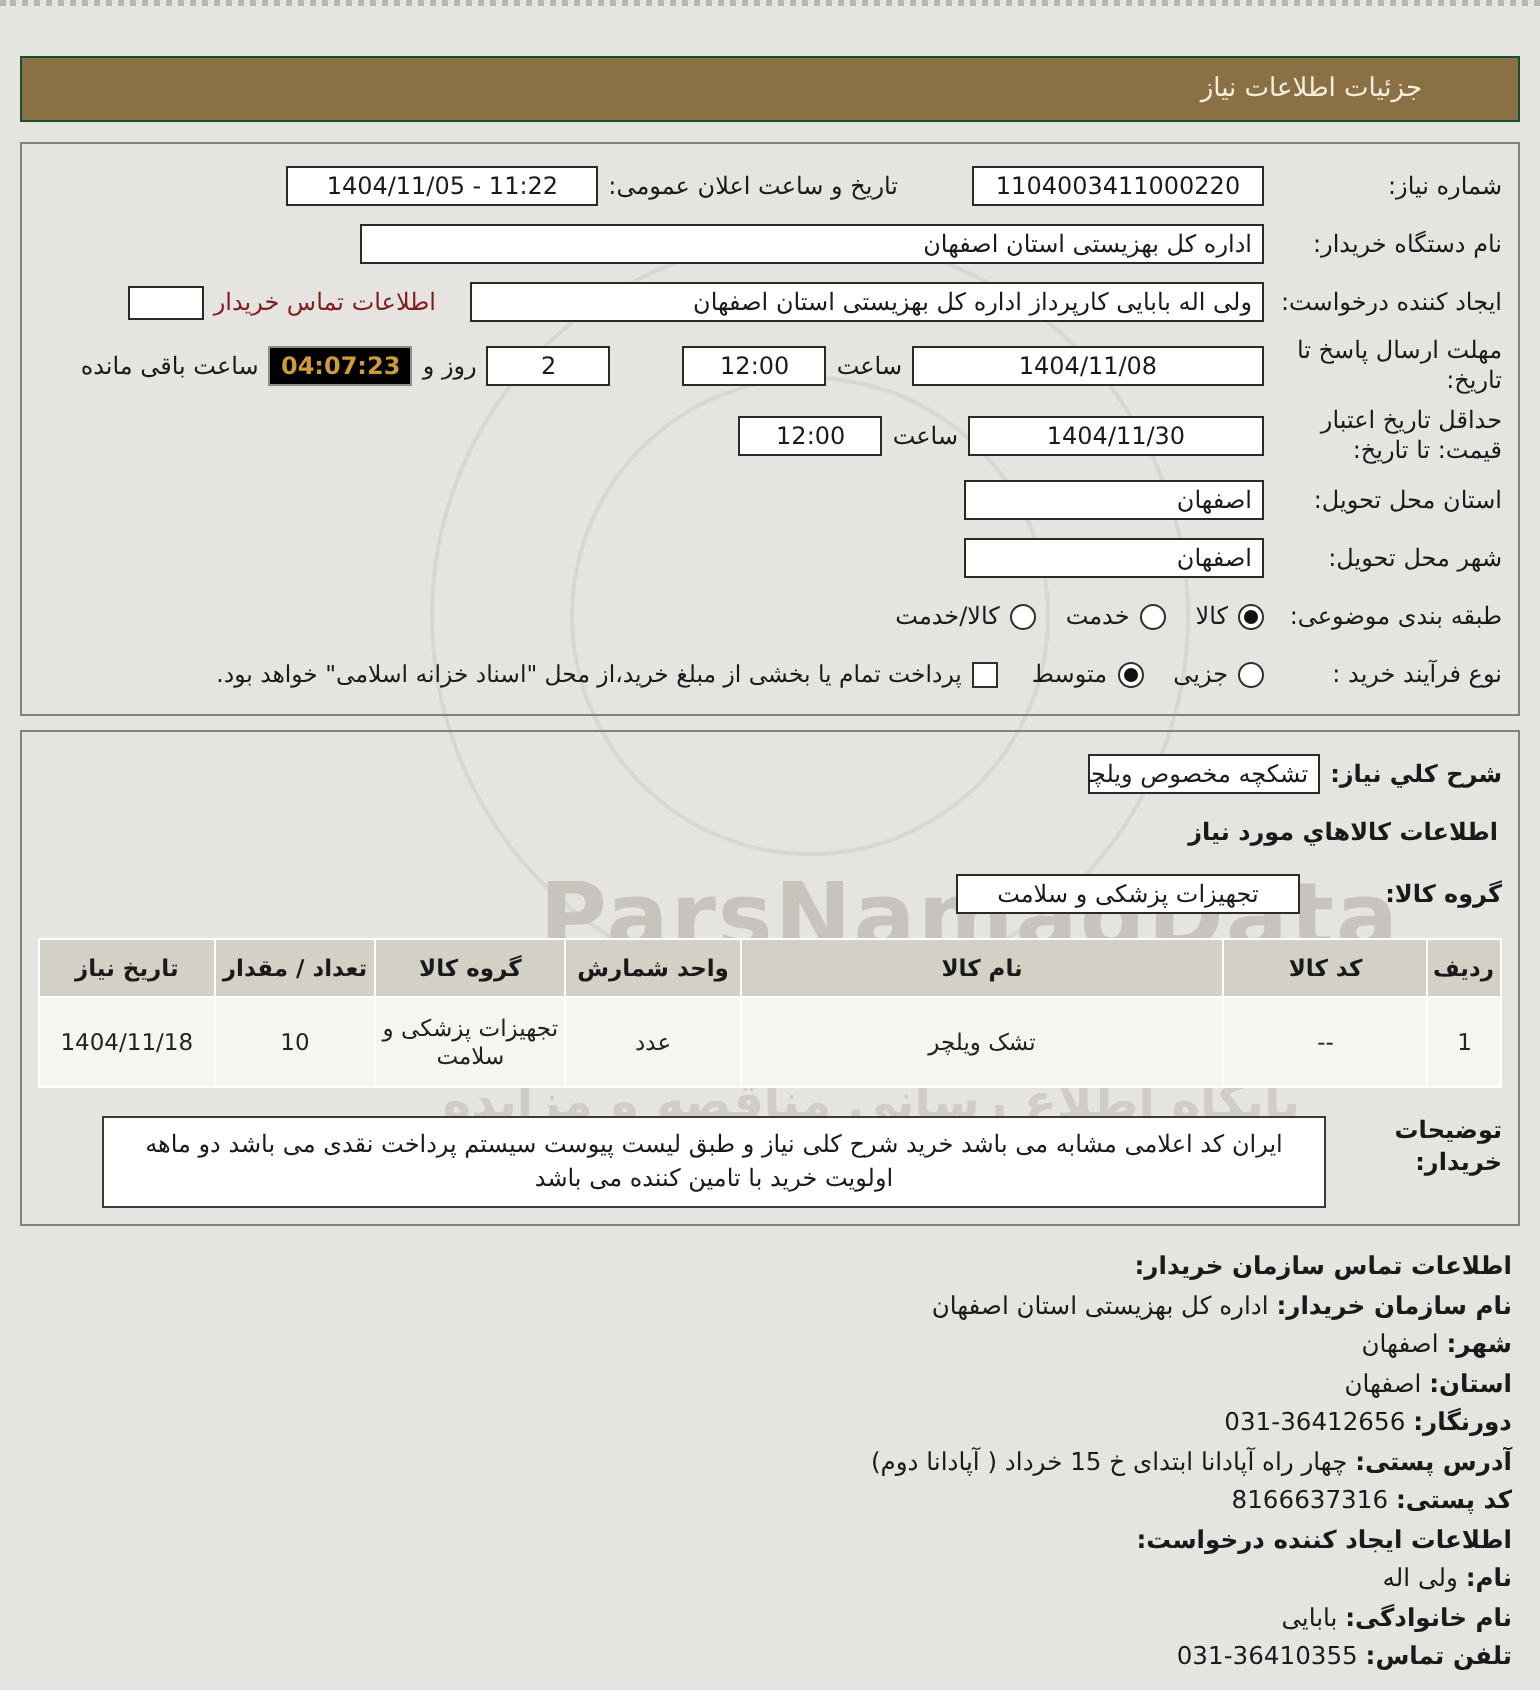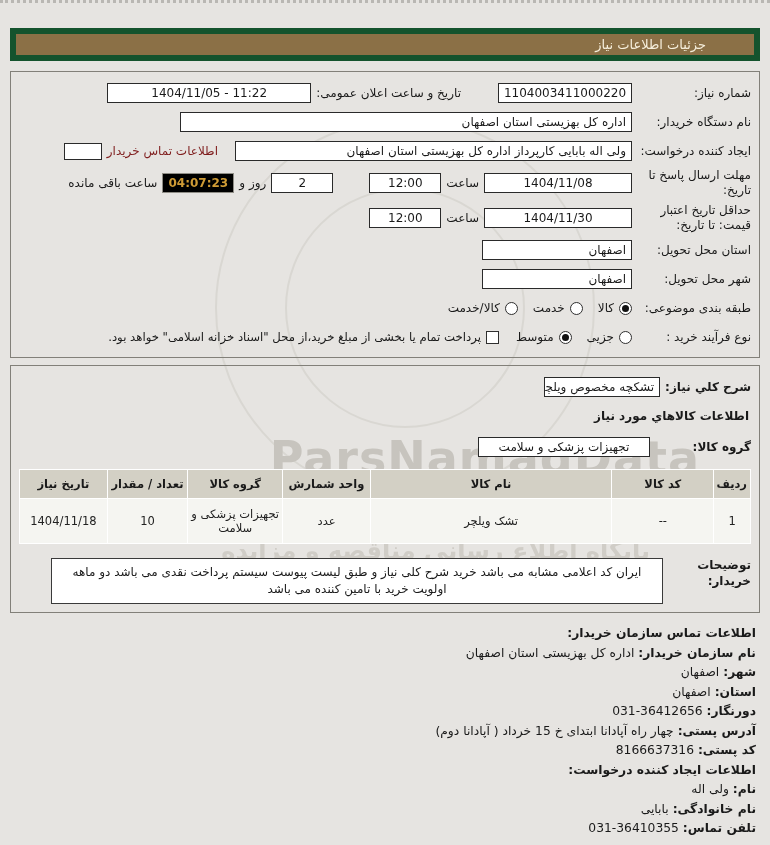--- a/index.html
+++ b/index.html
@@ -20,21 +20,21 @@
   .wm-brand { position:absolute; top:428px; right:70px; font-size:46px; font-weight:bold;
               color:#c7c4be; letter-spacing:1px; direction:ltr; }
   .wm-fa { position:absolute; top:534px; right:120px; font-size:24px; font-weight:bold;
            color:#d0cdc7; }
   .wm-phone { position:absolute; top:560px; right:160px; font-size:30px; font-weight:bold;
               color:#d0cdc7; letter-spacing:4px; }
   
   .content { position:relative; z-index:1; }
   .titlebar {
     margin: 25px 10px 10px 10px; height: 33px;
-    background: #8b7046; border: 6px solid #14532d;
+    background: #8b7046; border: 1px solid #14532d;
     color: #f6efdc; font-size: 13px;
     display: flex; align-items: center; padding-right: 48px;
   }
   .panel {
     margin: 0 10px 7px 10px; border: 1px solid #828079;
     padding: 9px 8px 8px 8px; background: transparent;
   }
   .frow { display: flex; align-items: center; gap: 5px; margin-bottom: 5px; min-height: 24px; }
   .flabel { width: 114px; flex-shrink: 0; line-height: 1.25; }
   .box {
@@ -91,40 +91,40 @@
 <div class="content">
 
   <div class="titlebar">
     <span>جزئیات اطلاعات نیاز</span>
   </div>
 
   <div class="panel">
 
     <div class="frow">
       <span class="flabel">شماره نیاز:</span>
-      <div class="box center ltr" style="width:134px;">1104003411000220</div>
+      <div class="box center ltr" style="width:146px;">1104003411000220</div>
       <span style="margin-right:32px; white-space:nowrap;">تاریخ و ساعت اعلان عمومی:</span>
-      <div class="box center ltr" style="width:204px;">1404/11/05 - 11:22</div>
+      <div class="box center ltr" style="width:156px;">1404/11/05 - 11:22</div>
     </div>
 
     <div class="frow">
       <span class="flabel">نام دستگاه خریدار:</span>
       <div class="box" style="width:452px;">اداره کل بهزیستی استان اصفهان</div>
     </div>
 
     <div class="frow">
       <span class="flabel">ایجاد کننده درخواست:</span>
       <div class="box" style="width:397px;">ولی اله بابایی کارپرداز اداره کل بهزیستی استان اصفهان</div>
       <a href="#" class="link" style="margin-right:12px;">اطلاعات تماس خریدار</a>
       <div class="box" style="width:38px; height:17px;"></div>
     </div>
 
     <div class="frow">
       <span class="flabel">مهلت ارسال پاسخ تا تاریخ:</span>
-      <div class="box center ltr" style="width:148px;">1404/11/08</div>
+      <div class="box center ltr" style="width:176px;">1404/11/08</div>
       <span class="opt-label">ساعت</span>
       <div class="box center ltr" style="width:72px;">12:00</div>
       <span class="spacer-sm"></span>
       <div class="box center ltr" style="width:62px;">2</div>
       <span class="opt-label">روز و</span>
       <div class="countdown">04:07:23</div>
       <span class="opt-label">ساعت باقی مانده</span>
     </div>
 
     <div class="frow">

